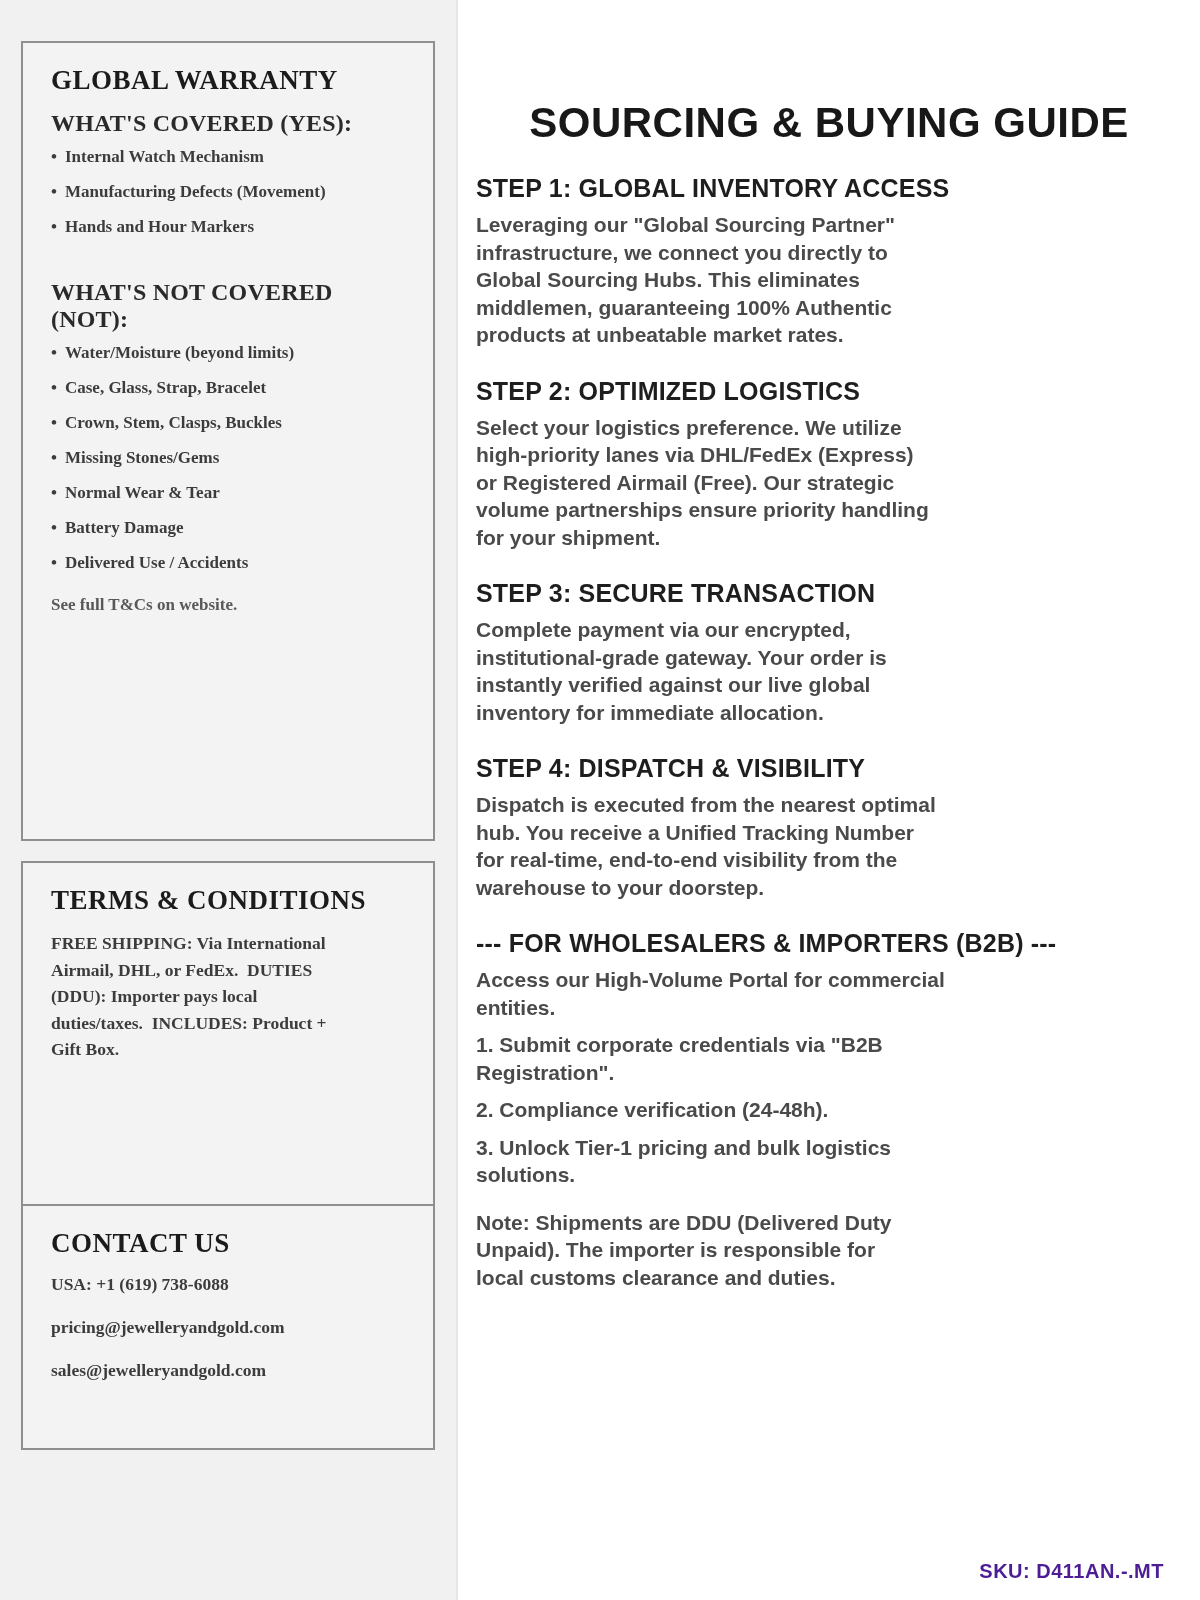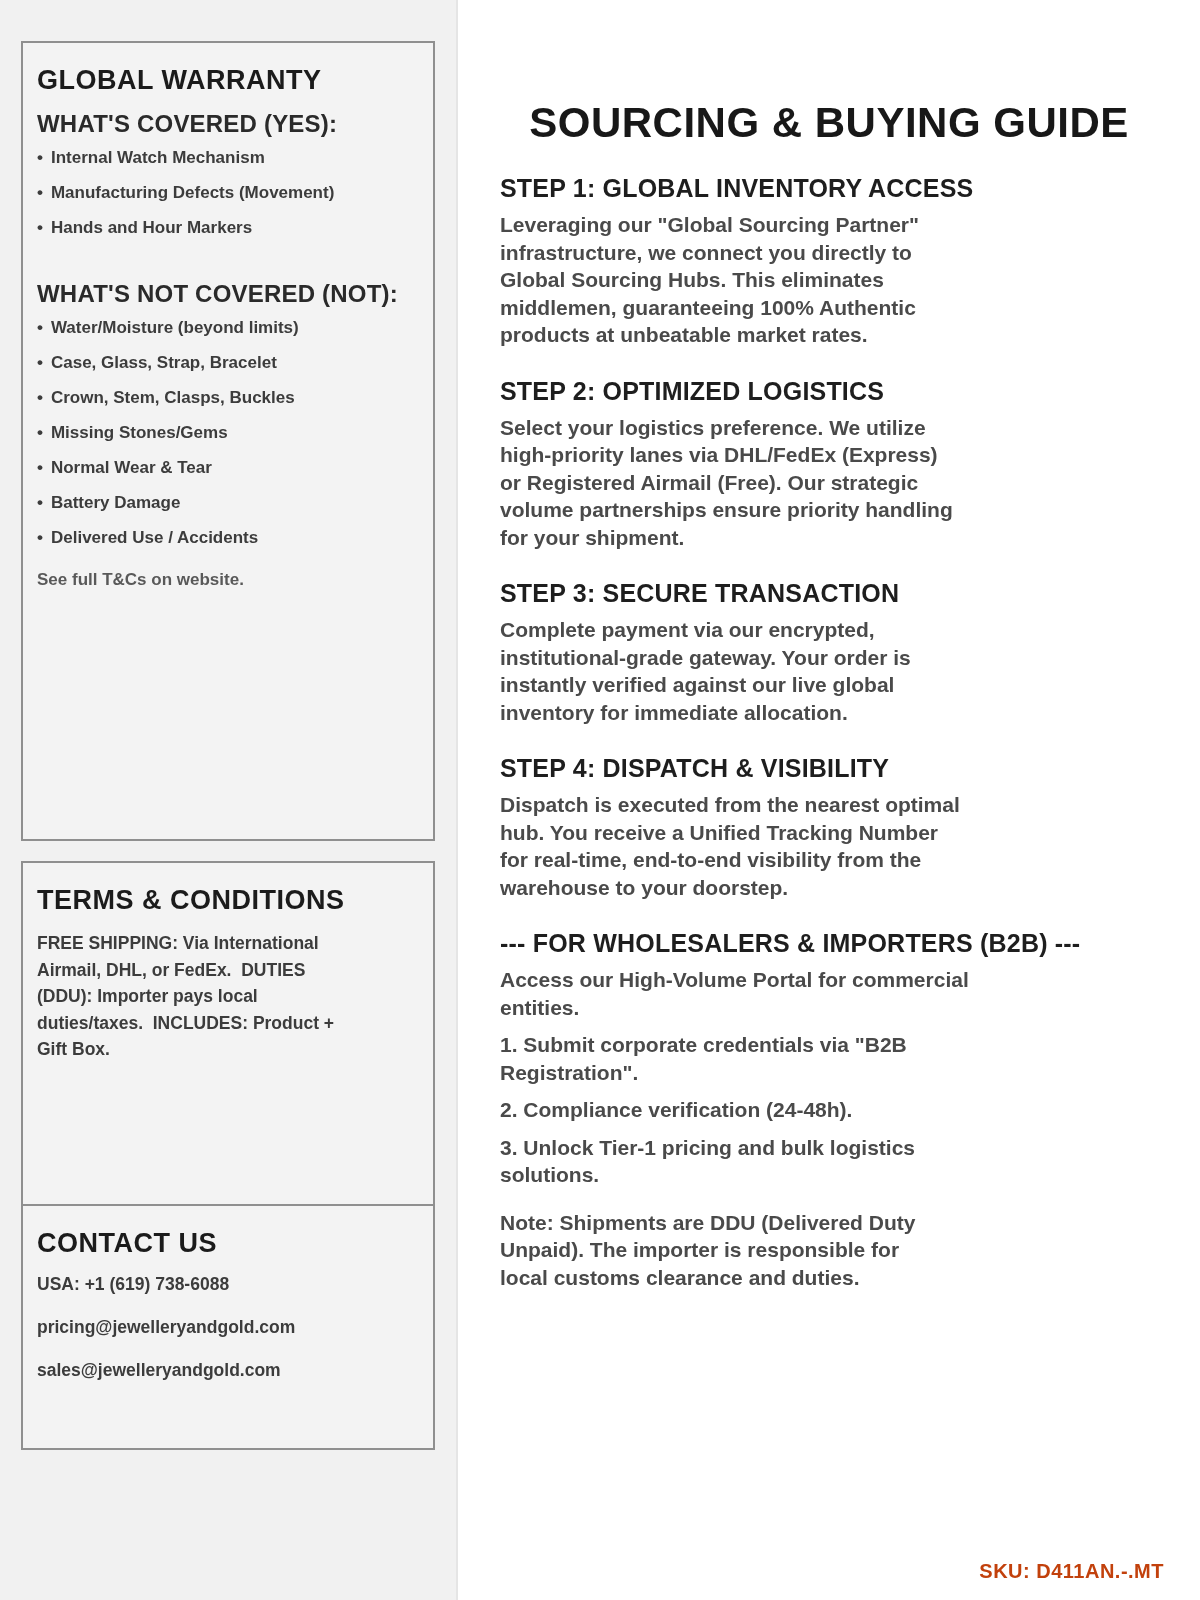--- a/index.html
+++ b/index.html
@@ -15,21 +15,22 @@
   .sidebar {
     position:absolute; top:0; left:0; bottom:0;
     width:458px;
     background:#f1f1f1;
     border-right:2px solid #e5e5e5;
   }
   .panel {
     position:absolute; left:21px; width:414px;
     border:2px solid #8f8f8f;
     background:#f3f3f3;
-    padding:16px 14px;
+    padding:16px 28px;
+    font-family:Liberation Serif, serif;
   }
   #panel-warranty { top:41px;  height:800px; }
   #panel-terms    { top:861px; height:348px; }
   #panel-contact  { top:1204px; height:246px; }
 
   .panel-title {
     font-size:27px; font-weight:700; line-height:1.15;
     letter-spacing:.5px; color:#1b1b1b;
     margin:6px 0 14px;
   }
@@ -58,37 +59,37 @@
   }
   .contact-line.first { margin-top:15px; }
 
   
   .main { position:absolute; top:0; left:458px; width:742px; height:1600px; }
   .main-title {
     padding-top:56px; text-align:center;
     font-size:42px; line-height:46px; font-weight:700;
     letter-spacing:.5px; color:#181818;margin-top:44px;
   }
-  .content { padding-left:42px; width:660px; }
+  .content { padding-left:18px; width:660px; }
   .step-heading {
     font-size:25px; line-height:28px; font-weight:700;
     letter-spacing:.2px; color:#1e1e1e;
     margin:28px 0 9px;
   }
   .step-body, .b2b-p {
     font-size:21px; line-height:27.5px; font-weight:700;
     color:#4a4a4a; white-space:pre-wrap;
   }
   .b2b-p { margin-bottom:10px; }
   .note { margin-top:20px; }
 
   .sku {
     position:absolute; right:36px; bottom:17px;
     font-size:20px; font-weight:700; letter-spacing:.5px;
-    color:#c2410c;
+    color:#4c1d95;
     margin-top:16px;
   }
 </style>
 </head>
 <body>
 
 <div class="sidebar">
 
   <section class="panel" id="panel-warranty">
     <h2 class="panel-title">GLOBAL WARRANTY</h2>

